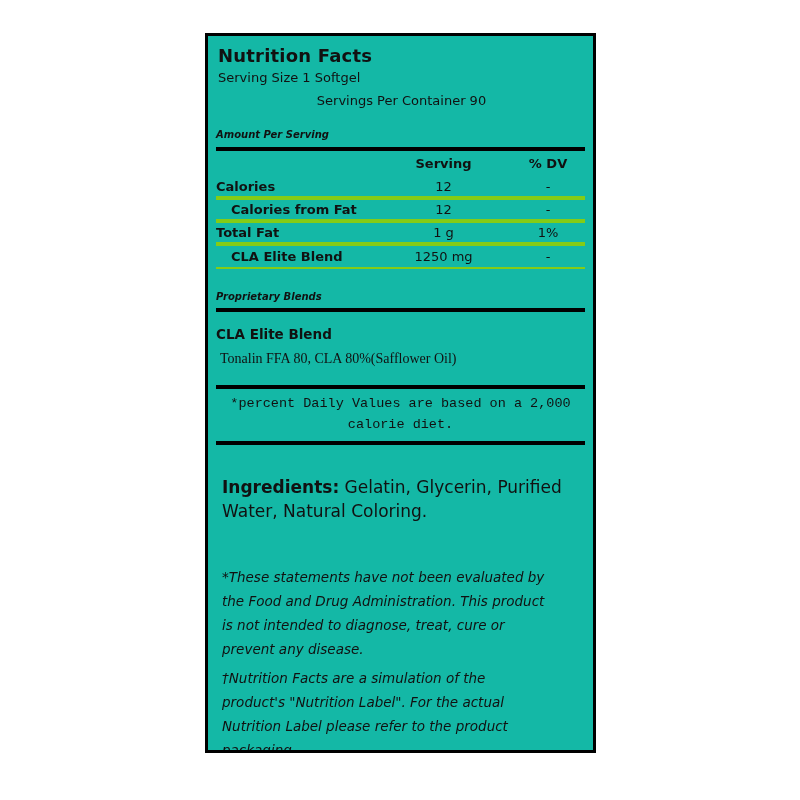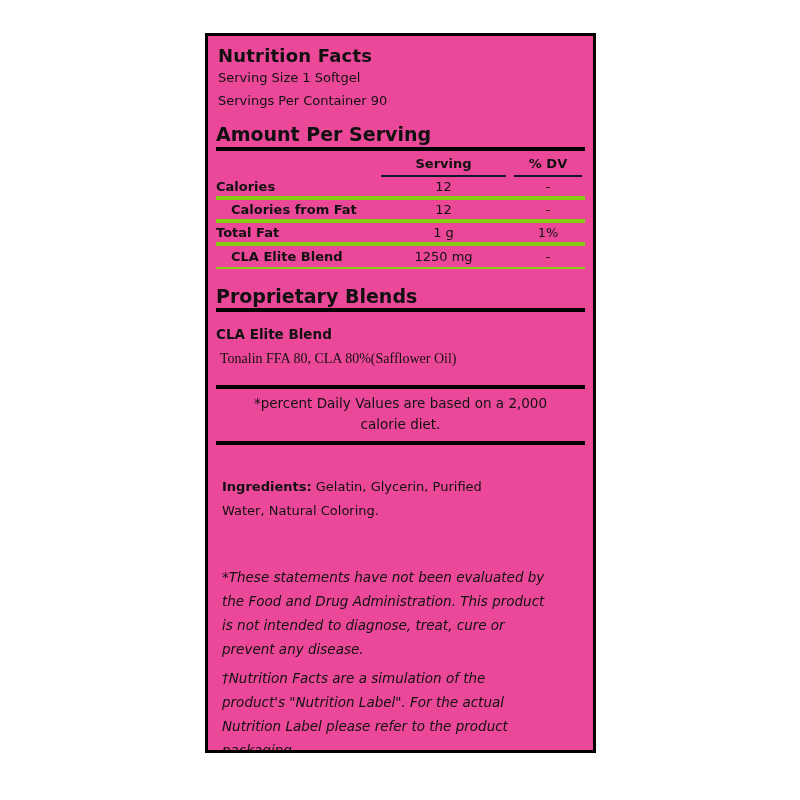--- a/index.html
+++ b/index.html
@@ -14,62 +14,63 @@
   * { box-sizing: border-box; }
   p, div { margin: 0; padding: 0; }
 
   .label-box {
     position: absolute;
     left: 205px;
     top: 33px;
     width: 391px;
     height: 720px;
     border: 3px solid #000000;
-    background: #ec4899;
+    background: #14b8a6;
     padding: 0 8px;
     overflow: hidden;
   }
 
   .title {
     font-size: 18px;
     font-weight: bold;
     line-height: 22px;
     margin-top: 9px;
     margin-left: 2px;
     letter-spacing: 0.2px;
   }
 
   .serv-line {
     font-size: 13px;
     line-height: 21px;
     margin-left: 2px;
   }
   .serv-line.first { }
-  .serv-line.second { margin-top: 2px; }
+  .serv-line.second { margin-top: 2px; text-align: center; }
 
   .section-head {
-    font-size: 19px;
+    font-size: 10px;
     font-weight: bold;
     line-height: 19px;
+    font-style: italic;
   }
   .aps-head { margin-top: 14px; padding-bottom: 3px; }
 
   .thick-rule { height: 4px; background: #000000; }
 
   
   .nf-row { display: flex; }
   .col-name { flex: 1; font-size: 13px; }
   .col-serving { width: 135px; display: flex; justify-content: center; }
   .col-dv { width: 74px; display: flex; justify-content: center; }
 
   .nf-header { height: 25px; align-items: flex-end; margin-top: 1px; }
   .hcell {
     display: block; width: 125px; text-align: center;
     font-size: 13px; font-weight: bold;
-    border-bottom: 2px solid #0f172a;
+    border-bottom: 2px solid #14b8a6;
     padding-bottom: 3px; line-height: 16px;
   }
   .hcell-dv { width: 68px; }
 
   .nf-data {
     height: 23px;
     align-items: center;
     border-bottom: 4px solid #84cc16;
     font-size: 13px;
   }
@@ -83,26 +84,27 @@
   .blend-name { margin-top: 13px; font-size: 13.5px; font-weight: bold; line-height: 19px; }
   .blend-ing { margin-top: 5px; font-size: 14px; line-height: 19px; padding-left: 4px; font-family: Liberation Serif, serif; }
   .rule-after-blend { margin-top: 17px; }
 
   .dv-note {
     text-align: center;
     font-size: 13.5px;
     line-height: 21px;
     white-space: pre-line;
     padding: 4px 0 6px 0;
+    font-family: Liberation Mono, monospace;
   }
 
   .ingredients {
     margin-top: 30px;
     margin-left: 6px;
-    font-size: 13px;
+    font-size: 17px;
     line-height: 24px;
     white-space: pre-line;
   }
   .ingredients .ing-label { font-weight: bold; }
 
   .disclaimer {
     font-style: italic;
     font-size: 13.5px;
     line-height: 24px;
     white-space: pre-line;

